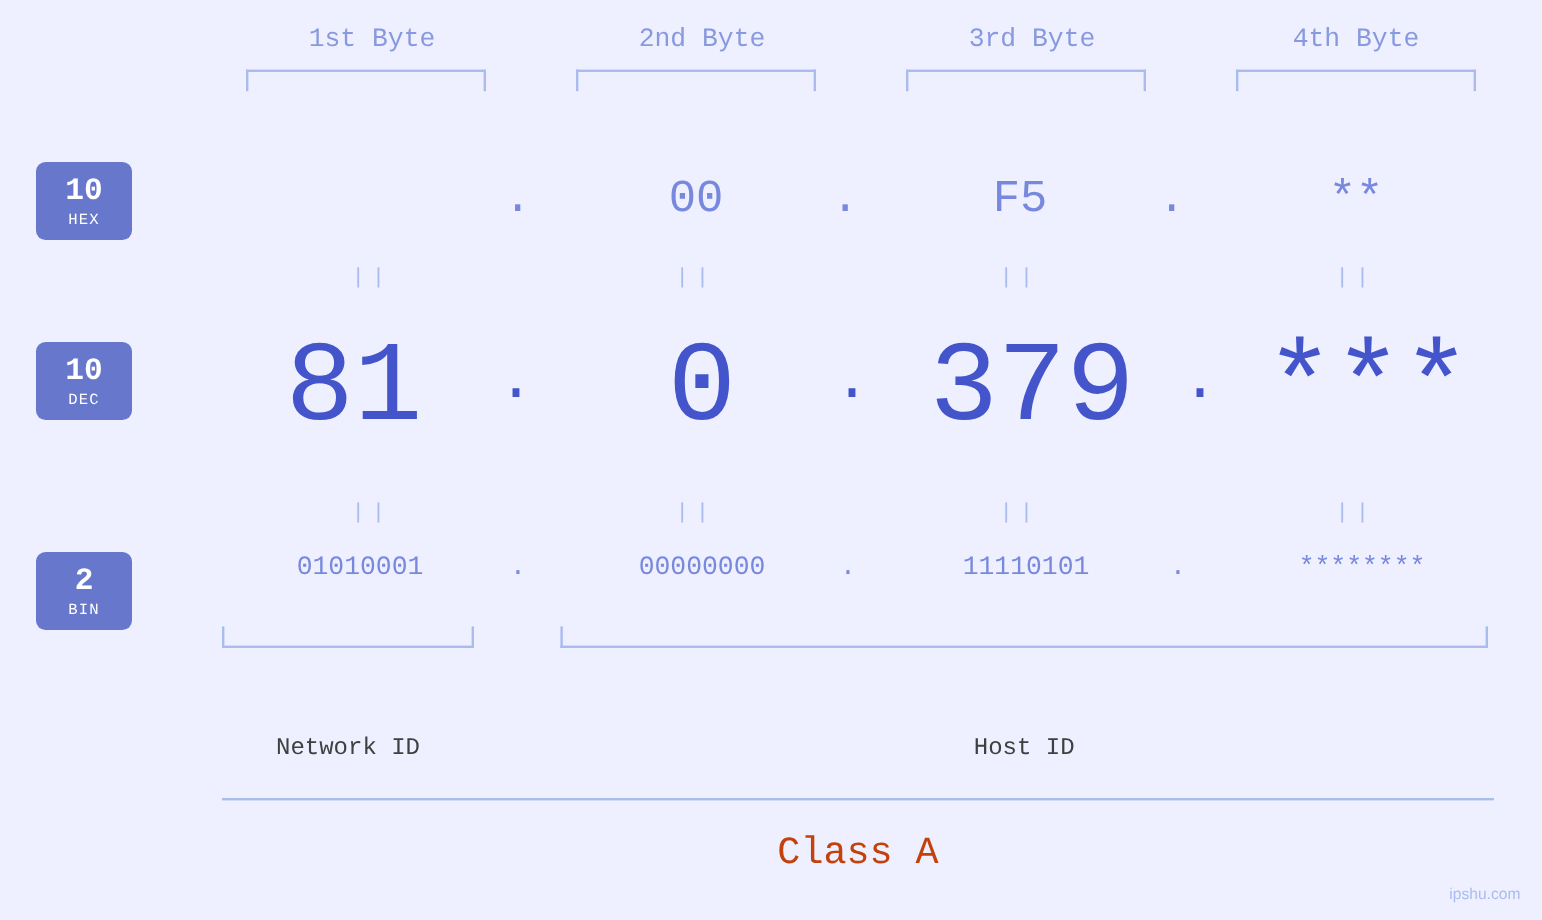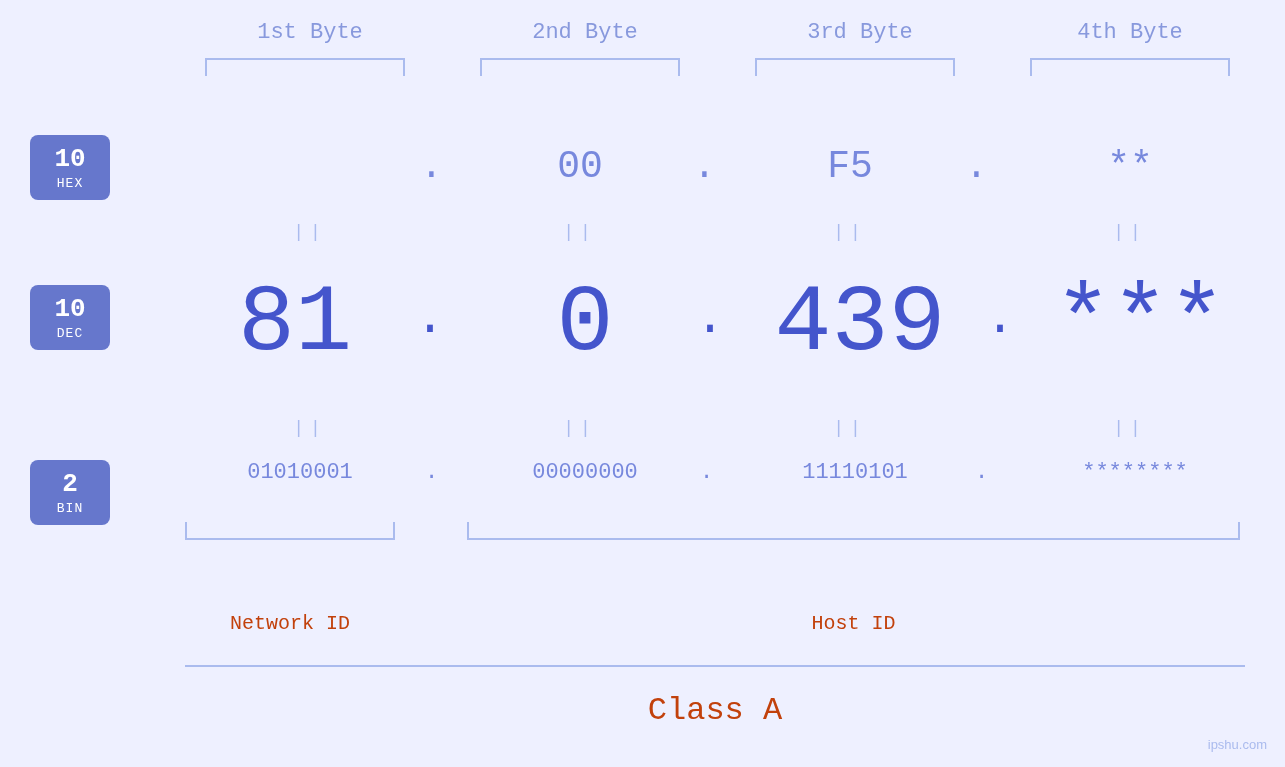--- a/index.html
+++ b/index.html
@@ -98,21 +98,21 @@
     .bv-d3 { left: 975px; top: 460px; font-size: 22px; color: #7788dd; }
     .bv-b4 { left: 1010px; top: 460px; width: 250px; }
 
     
     .bbot { position: absolute; border-bottom: 2px solid #aabbee;
             border-left: 2px solid #aabbee; border-right: 2px solid #aabbee; height: 18px; top: 522px; }
     .bb1 { left: 185px; width: 210px; }  
     .bb234 { left: 467px; width: 773px; } 
 
     
-    .idlbl { position: absolute; color: #c2410c; font-size: 20px; font-family: 'Courier New', Courier, monospace; top: 612px; text-align: center; }
+    .idlbl { position: absolute; color: #404040; font-size: 20px; font-family: 'Courier New', Courier, monospace; top: 612px; text-align: center; }
     .netid-lbl { left: 185px; width: 210px; }
     .hostid-lbl { left: 467px; width: 773px; }
 
     
     .class-line { position: absolute; top: 665px; left: 185px; width: 1060px;
                   border-bottom: 2px solid #aabbee; }
 
     
     .class-lbl { position: absolute; top: 692px; left: 185px; width: 1060px;
                  text-align: center; color: #c2410c; font-size: 32px;
@@ -159,21 +159,21 @@
 
   <div class="eq1 eq1-b1">||</div>
   <div class="eq1 eq1-b2">||</div>
   <div class="eq1 eq1-b3">||</div>
   <div class="eq1 eq1-b4">||</div>
 
   <div class="dv dv-b1">81</div>
   <div class="dv dv-d1">.</div>
   <div class="dv dv-b2">0</div>
   <div class="dv dv-d2">.</div>
-  <div class="dv dv-b3">439</div>
+  <div class="dv dv-b3">379</div>
   <div class="dv dv-d3">.</div>
   <div class="dv dv-b4">***</div>
 
   <div class="eq2 eq2-b1">||</div>
   <div class="eq2 eq2-b2">||</div>
   <div class="eq2 eq2-b3">||</div>
   <div class="eq2 eq2-b4">||</div>
 
   <div class="bv bv-b1">01010001</div>
   <div class="bv bv-d1">.</div>

